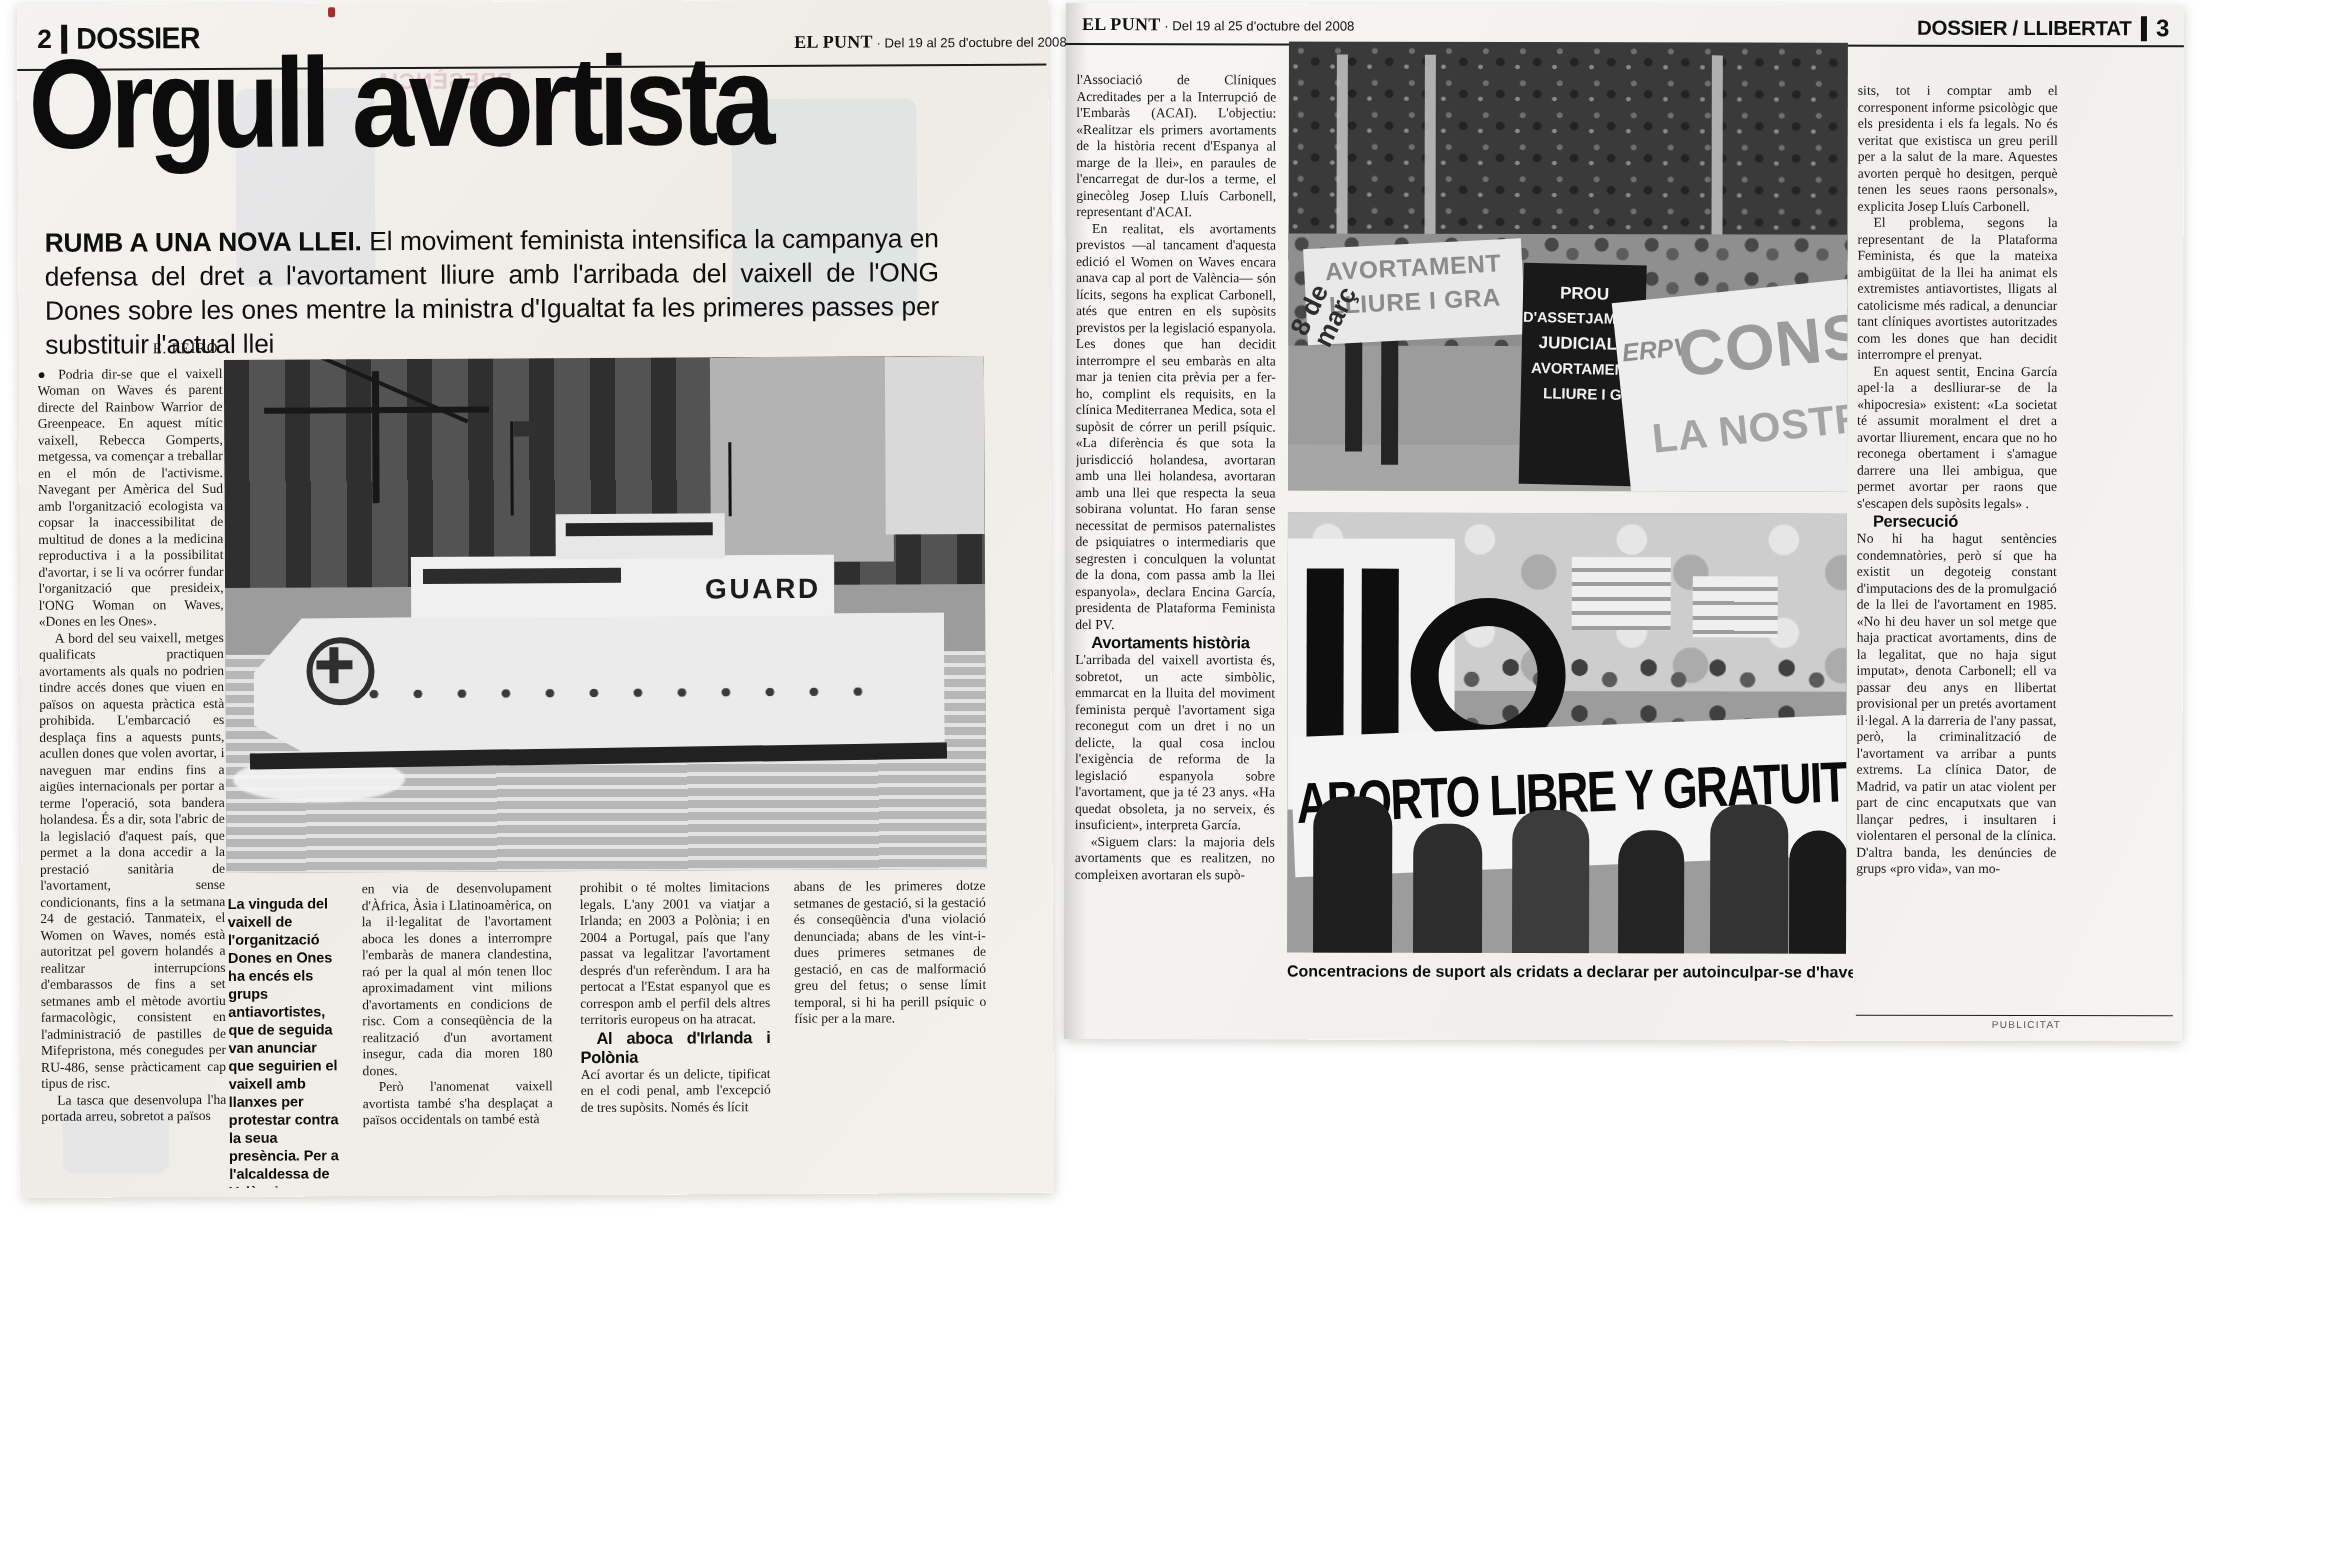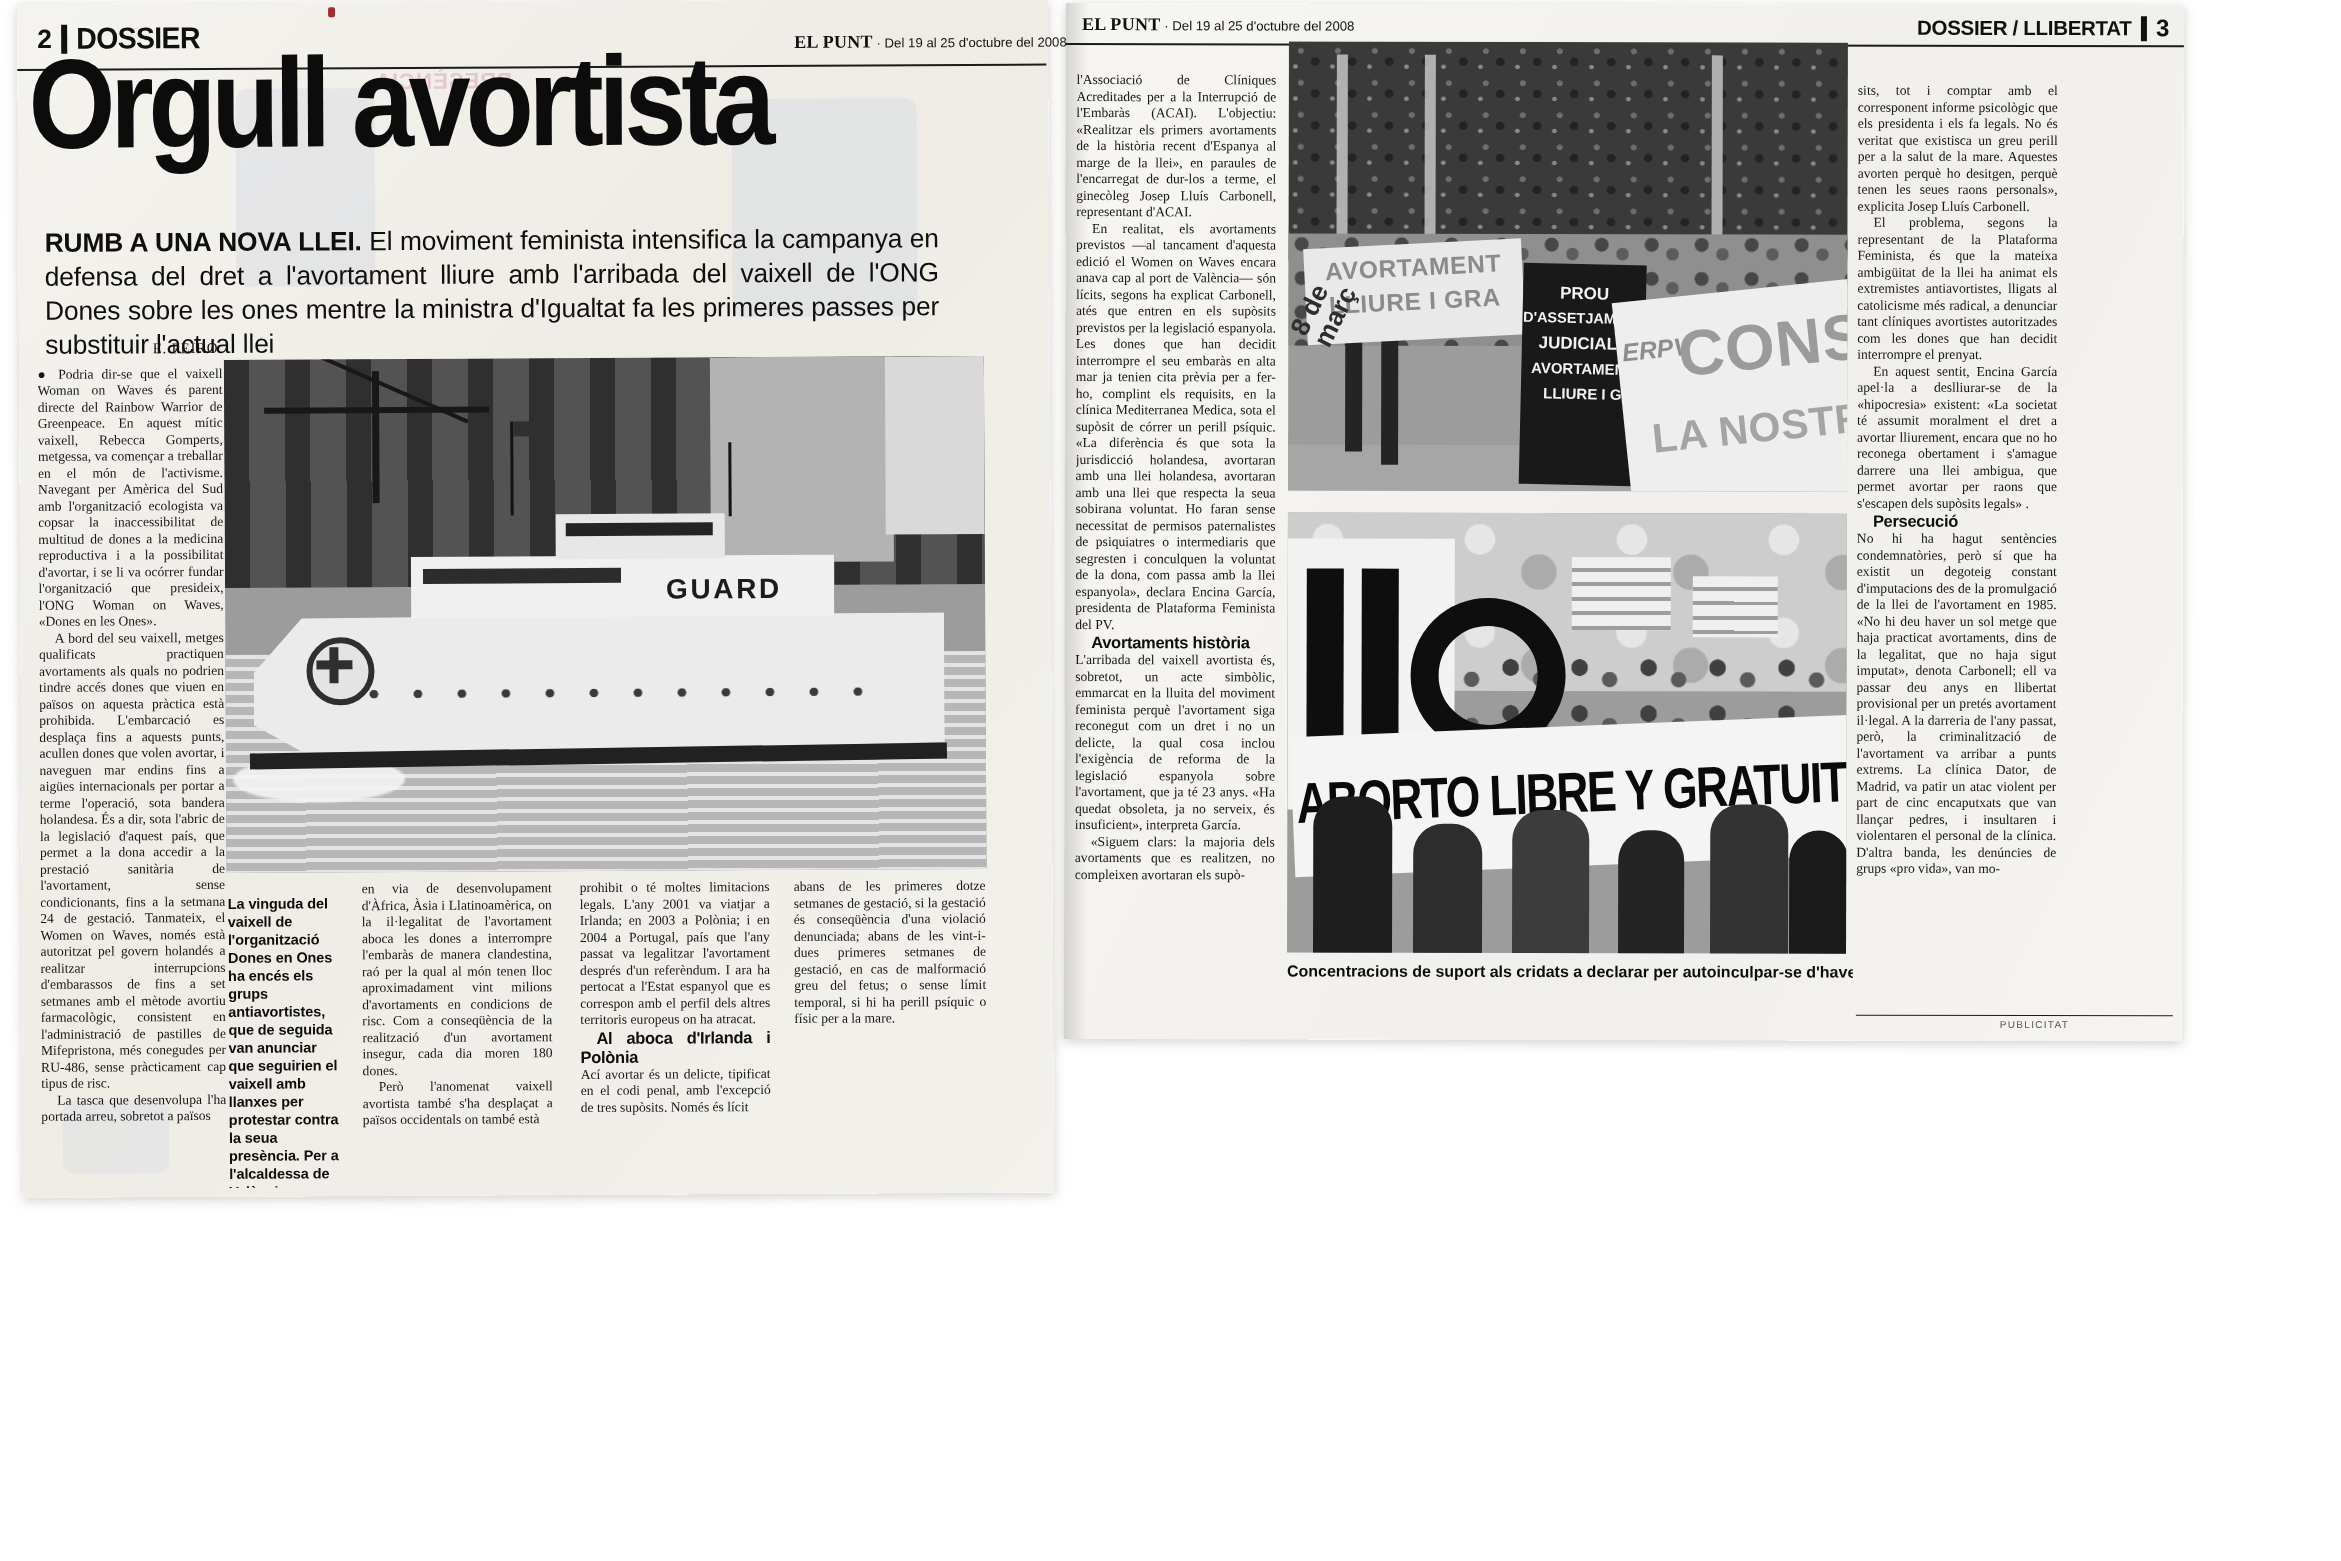--- a/index.html
+++ b/index.html
@@ -61,21 +61,21 @@
   .sp-sup{left:186px;top:198px;width:423px;height:61px;background:#f0f0f0;}
   .sp-win{left:198px;top:210px;width:198px;height:14.5px;background:#2c2c2c;}
   .sp-bridge{left:331px;top:156px;width:169px;height:45px;background:#e7e7e7;}
   .sp-bwin{left:341px;top:165px;width:147px;height:13.2px;background:#242424;}
   .sp-mast1{left:286px;top:63px;width:3.3px;height:94px;background:#141414;}
   .sp-mast2{left:504px;top:85px;width:3.3px;height:74px;background:#141414;}
   .sp-flag{left:289px;top:63px;width:22.5px;height:14.5px;background:#303030;}
   .sp-emblem{left:81px;top:278px;width:56px;height:56px;border-radius:50%;border:6.6px solid #2f2f2f;background:#e4e4e4;}
   .sp-emb-v{left:104px;top:288px;width:9.3px;height:36px;background:#2f2f2f;}
   .sp-emb-h{left:91px;top:301px;width:36px;height:9.3px;background:#2f2f2f;}
-  .sp-guard{left:441px;top:218px;font:700 28px/1 "Liberation Sans",sans-serif;letter-spacing:2.6px;color:#1c1c1c;}
+  .sp-guard{left:480px;top:218px;font:700 28px/1 "Liberation Sans",sans-serif;letter-spacing:2.6px;color:#1c1c1c;}
   .sp-wake{left:6.6px;top:397px;width:172px;height:46px;background:#f4f4f4;border-radius:50%;filter:blur(1.3px);opacity:.9;}
   
   .pt-trees{left:0;top:0;width:100%;height:218px;background:#3a3a3a;
     background-image:radial-gradient(circle at 12px 9.3px,#6e6e6e 2.6px,transparent 3.3px),radial-gradient(circle at 26.4px 20px,#232323 4px,transparent 4.6px),radial-gradient(circle at 6.6px 25px,#8a8a8a 2px,transparent 2.6px);
     background-size:37px 32px;}
   .pt-trunk{top:13.2px;width:10.6px;height:192px;background:#c6c6c6;opacity:.85;}
   .pt-crowd{left:0;top:192px;width:100%;height:112px;background:#8f8f8f;
     background-image:radial-gradient(circle at 13.2px 10.6px,#474747 6.6px,transparent 7.3px),radial-gradient(circle at 34px 20px,#5c5c5c 6px,transparent 6.6px);
     background-size:50px 34px;}
   .pt-ground{left:0;top:403px;width:100%;height:46px;background:#a6a6a6;}
@@ -103,21 +103,21 @@
   .pb-smallsign{background:#efefef;background-image:repeating-linear-gradient(180deg,transparent 0 10.6px,#9d9d9d 10.6px 14.5px);}
   .pb-banner{left:5.3px;top:213px;width:559px;height:140px;background:#f4f4f4;transform:rotate(-2.4deg);}
   .pb-btext{left:4px;top:38px;font:800 57px/1 "Liberation Sans",sans-serif;letter-spacing:-2px;color:#0a0a0a;
     white-space:nowrap;transform:scaleX(.78);transform-origin:left;}
   .pb-person{border-radius:30px 30px 0 0;}
   
   .bleed-word{position:absolute;font:700 22.5px/1 "Liberation Sans",sans-serif;color:#d49aab;opacity:.45;
     transform:scaleX(-1);letter-spacing:0.7px;}
   .bleed-blob{position:absolute;background:#9fb6d2;opacity:.16;border-radius:12px;}
   .redmark{position:absolute;width:6.6px;height:9.3px;background:#a03030;border-radius:2px;}
-  .adline-label{position:absolute;font:400 10px/1 "Liberation Sans",sans-serif;color:#555;letter-spacing:1.3px;margin-left:8px;}
+  .adline-label{position:absolute;font:400 10px/1 "Liberation Sans",sans-serif;color:#555;letter-spacing:1.3px;}
 </style>
 </head>
 <body>
 
 <div class="canvas">
 
   <div class="page page-left">
     <div class="rule" style="left:0;top:65px;width:1029px;"></div>
     <div class="lp-header">
       <span class="pagenum">2</span>

